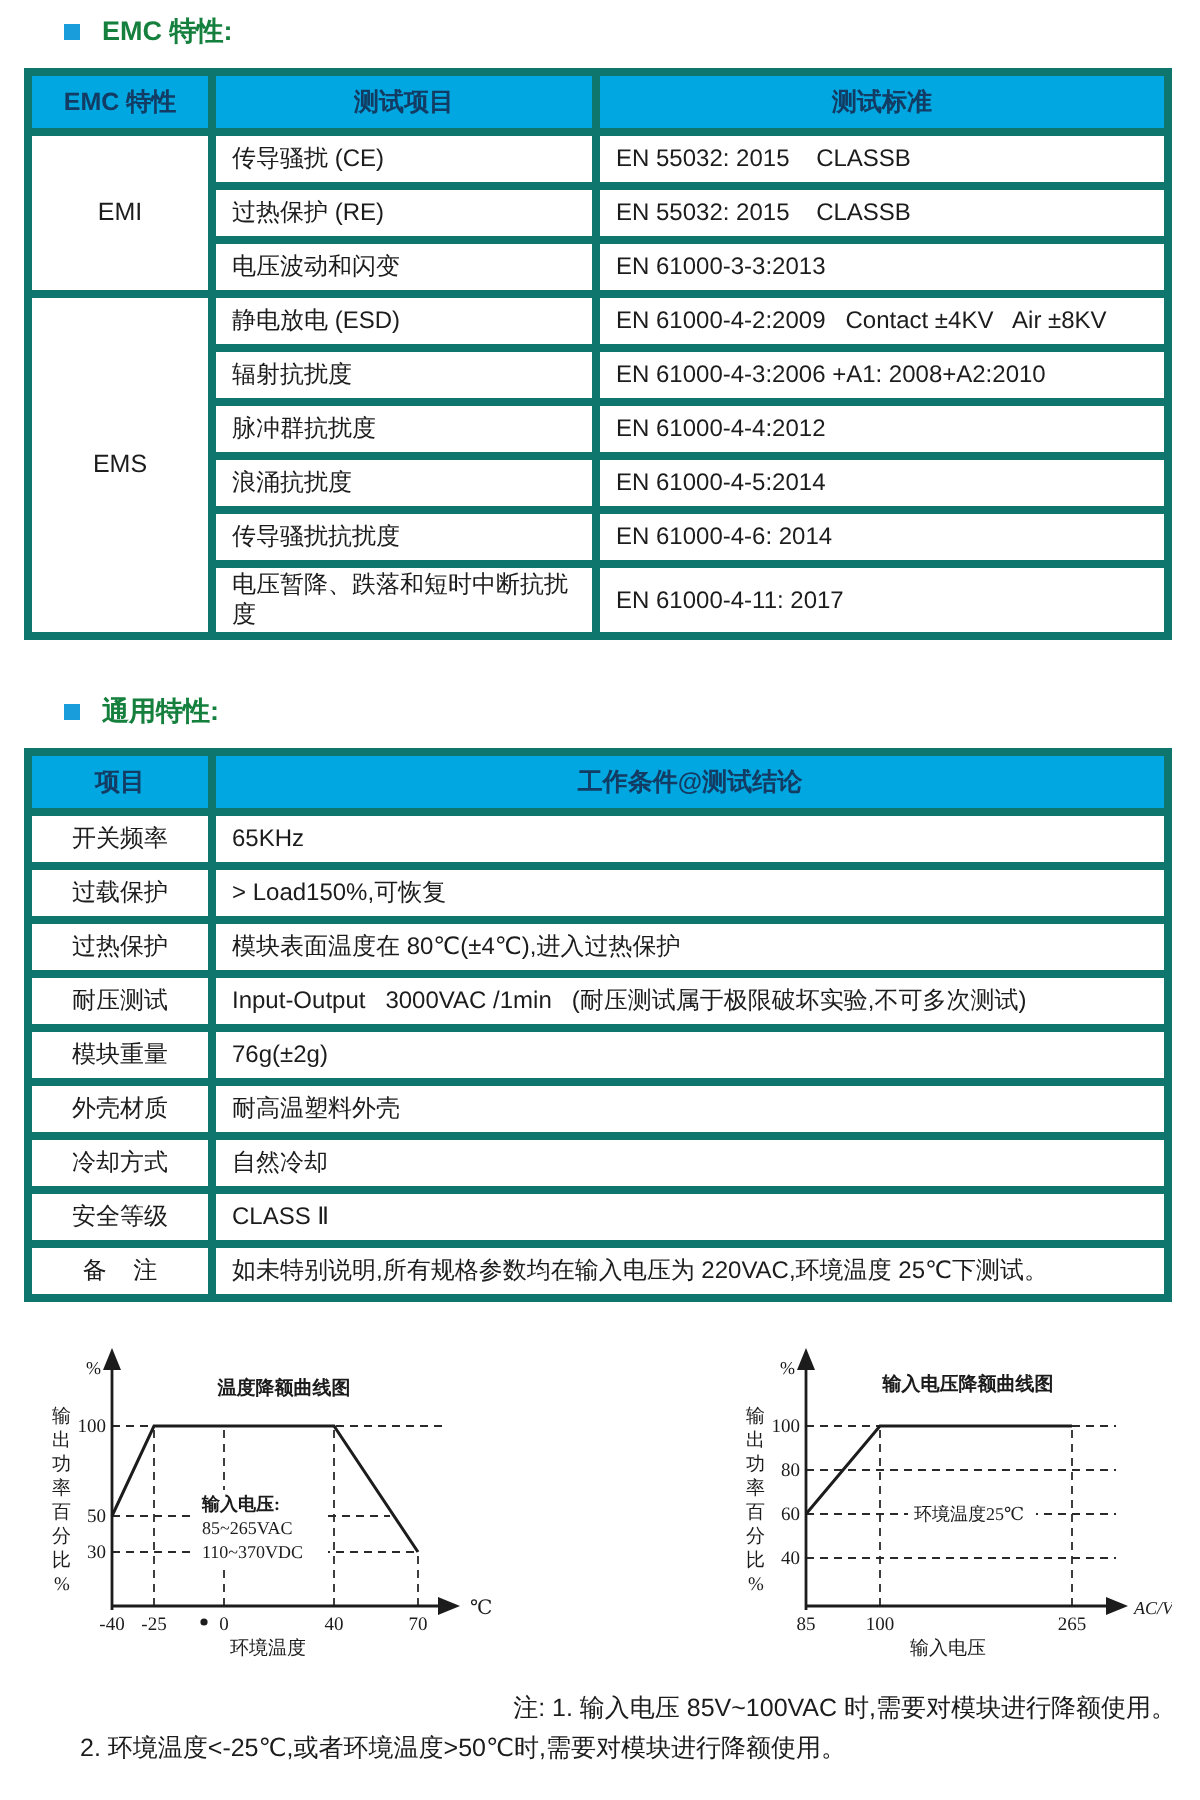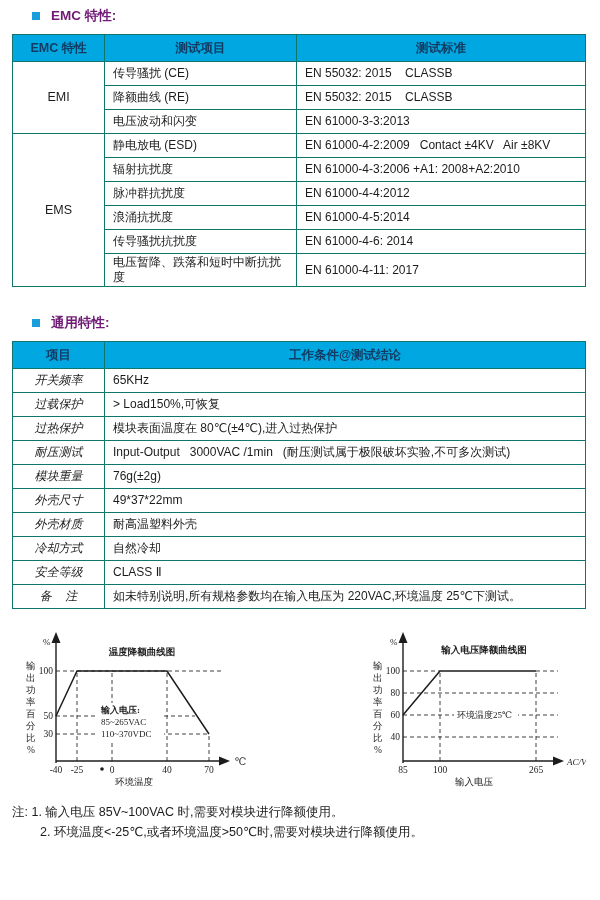--- a/index.html
+++ b/index.html
@@ -4,46 +4,46 @@
 <style>
   html,body{margin:0;padding:0;}
   body{
     width:600px;height:900px;overflow:hidden;background:#ffffff;
     font-family:"Liberation Sans","DejaVu Sans",sans-serif;color:#1c1c1c;
   }
   .page{padding:6px 12px 0 12px;}
   
   .sec-head{display:flex;align-items:center;gap:11px;margin:0;padding-left:20px;}
   .sec-head .bullet{width:8px;height:8px;background:#1a9ddb;flex:0 0 auto;}
-  .sec-head .sec-title{color:#701a75;font-size:13.5px;font-weight:bold;line-height:16px;}
+  .sec-head .sec-title{color:#15803d;font-size:13.5px;font-weight:bold;line-height:16px;}
   .mt-emc{margin-top:2px;}
   .mt-gen{margin-top:28px;}
   .mt-curve{margin-top:11px;}
   
   table{border-collapse:collapse;width:574px;table-layout:fixed;margin-top:10px;}
   .dtable{border:1.5px solid #2a2a2a;}
-  th,td{border:1px solid #0f766e;font-size:12px;line-height:15px;}
+  th,td{border:4px solid #0f766e;font-size:12px;line-height:15px;}
   th{
     background:#00a7e1;color:#123c63;font-weight:bold;text-align:center;
     height:24px;padding:1px 6px;font-size:12.5px;
   }
   td{height:21px;padding:1px 8px;white-space:pre-wrap;margin-left:10px;}
   td.group{text-align:center;font-size:12.5px;padding:1px 2px;}
   td.item{text-align:left;}
-  .gen-table td.group{font-size:12px;font-style:italic;}
+  .gen-table td.group{font-size:12px;}
   
   .charts{display:flex;justify-content:space-between;margin-top:2px;padding:0 2px;}
   .chart svg{display:block;}
   .chart text{
     font-family:"Liberation Serif","DejaVu Serif",serif;
     fill:#1c1c1c;
   }
   
   .notes{margin-top:9px;font-size:12.5px;line-height:20px;}
-  .note-l0{padding-left:0;}
+  .note-l0{padding-left:0;text-align:right;}
   .note-l1{padding-left:28px;}
 </style>
 </head>
 <body>
 
 <div class="page">
 
   <div class="sec-head mt-emc">
     <span class="bullet"></span>
     <span class="sec-title">EMC 特性:</span>
@@ -62,21 +62,21 @@
         <th>测试标准</th>
       </tr>
     </thead>
     <tbody>
       <tr>
         <td class="group" rowspan="3">EMI</td>
         <td class="item">传导骚扰 (CE)</td>
         <td class="item">EN 55032: 2015    CLASSB</td>
       </tr>
       <tr>
-        <td class="item">降额曲线 (RE)</td>
+        <td class="item">过热保护 (RE)</td>
         <td class="item">EN 55032: 2015    CLASSB</td>
       </tr>
       <tr>
         <td class="item">电压波动和闪变</td>
         <td class="item">EN 61000-3-3:2013</td>
       </tr>
       <tr>
         <td class="group" rowspan="6">EMS</td>
         <td class="item">静电放电 (ESD)</td>
         <td class="item">EN 61000-4-2:2009   Contact ±4KV   Air ±8KV</td>
@@ -133,24 +133,20 @@
         <td class="group">过热保护</td>
         <td class="item">模块表面温度在 80℃(±4℃),进入过热保护</td>
       </tr>
       <tr>
         <td class="group">耐压测试</td>
         <td class="item">Input-Output   3000VAC /1min   (耐压测试属于极限破坏实验,不可多次测试)</td>
       </tr>
       <tr>
         <td class="group">模块重量</td>
         <td class="item">76g(±2g)</td>
-      </tr>
-      <tr>
-        <td class="group">外壳尺寸</td>
-        <td class="item">49*37*22mm</td>
       </tr>
       <tr>
         <td class="group">外壳材质</td>
         <td class="item">耐高温塑料外壳</td>
       </tr>
       <tr>
         <td class="group">冷却方式</td>
         <td class="item">自然冷却</td>
       </tr>
       <tr>

